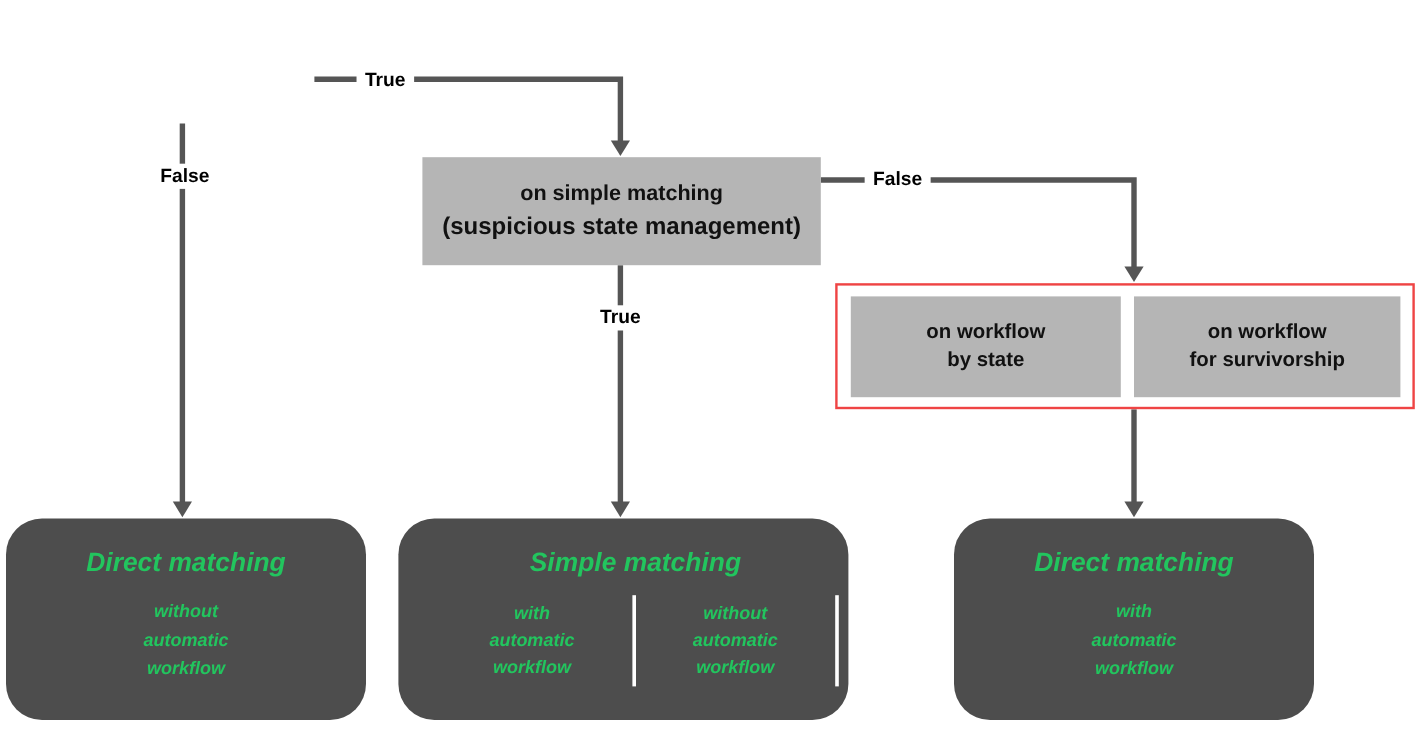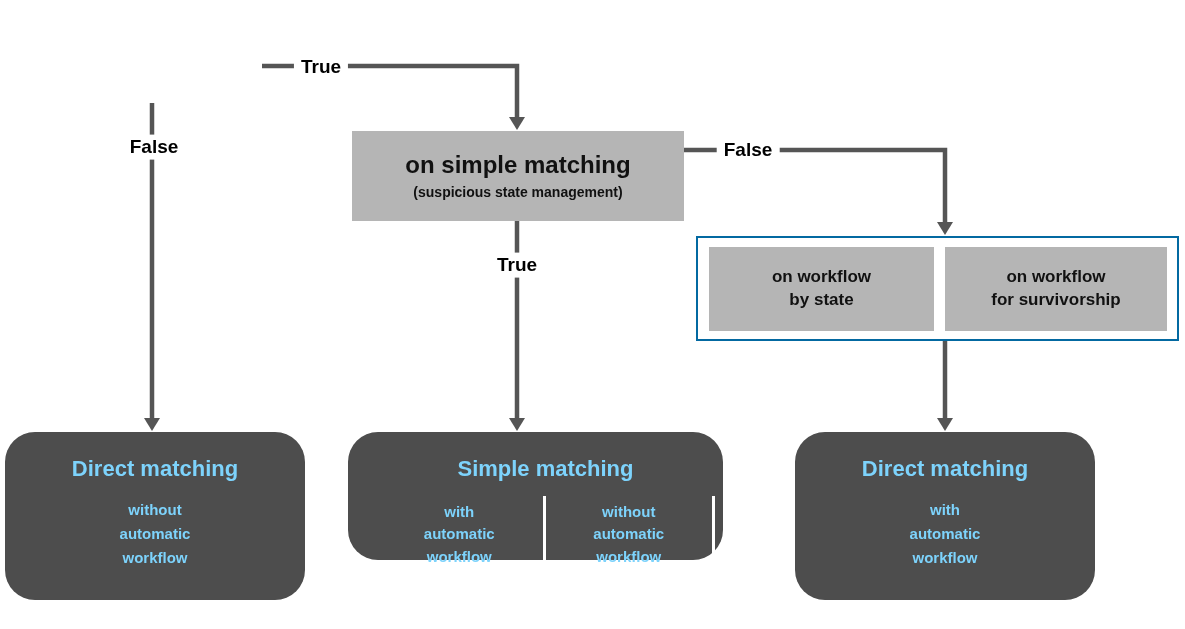--- a/index.html
+++ b/index.html
@@ -32,52 +32,53 @@
     align-items: center;
     justify-content: center;
     text-align: center;
   }
   .decision-label {
     white-space: pre-line;
     font-size: 17px;
     line-height: 1.35;
   }
   .decision-sublabel {
-    font-size: 14px;
+    font-size: 20px;
     line-height: 1.4;
     margin-top: 2px;
   }
-  #node-simple .decision-label { font-size: 24px; }
+  #node-simple .decision-label { font-size: 18px; }
   
   .group {
     position: absolute;
     background: #ffffff;
-    border: 2px solid #0369a1;
+    border: 2px solid #ef4444;
   }
   
   .edge-label {
     position: absolute;
     transform: translate(-50%, -50%);
     background: #ffffff;
     color: #000000;
-    font-size: 19px;
+    font-size: 16px;
     padding: 1px 7px;
     line-height: 1.2;
   }
   
   .result {
     position: absolute;
     background: #4d4d4d;
-    color: #7dd3fc;
+    color: #22c55e;
     border-radius: 30px;
     display: flex;
     flex-direction: column;
     align-items: center;
     text-align: center;
     padding-top: 24px;
+    font-style: italic;
   }
   .result-title {
     font-size: 22px;
     line-height: 1.2;
   }
   .result-detail {
     white-space: pre-line;
     font-size: 15px;
     line-height: 1.6;
     margin-top: 16px;
@@ -153,21 +154,21 @@
   <div class="edge-label" style="left:748px; top:150px;">False</div>
   <div class="edge-label" style="left:517px; top:265px;">True</div>
 
   <div class="result" style="left:5px; top:432px; width:300px; height:168px;">
     <div class="result-title">Direct matching</div>
     <div class="result-detail">without
 automatic
 workflow</div>
   </div>
 
-  <div class="result" style="left:348px; top:432px; width:375px; height:128px;padding-left:20px;">
+  <div class="result" style="left:332px; top:432px; width:375px; height:168px;padding-left:20px;">
     <div class="result-title">Simple matching</div>
     <div class="columns-row">
       <div class="col">with
 automatic
 workflow</div>
       <div class="col-divider"></div>
       <div class="col">without
 automatic
 workflow</div>
       <div class="col-divider"></div>

